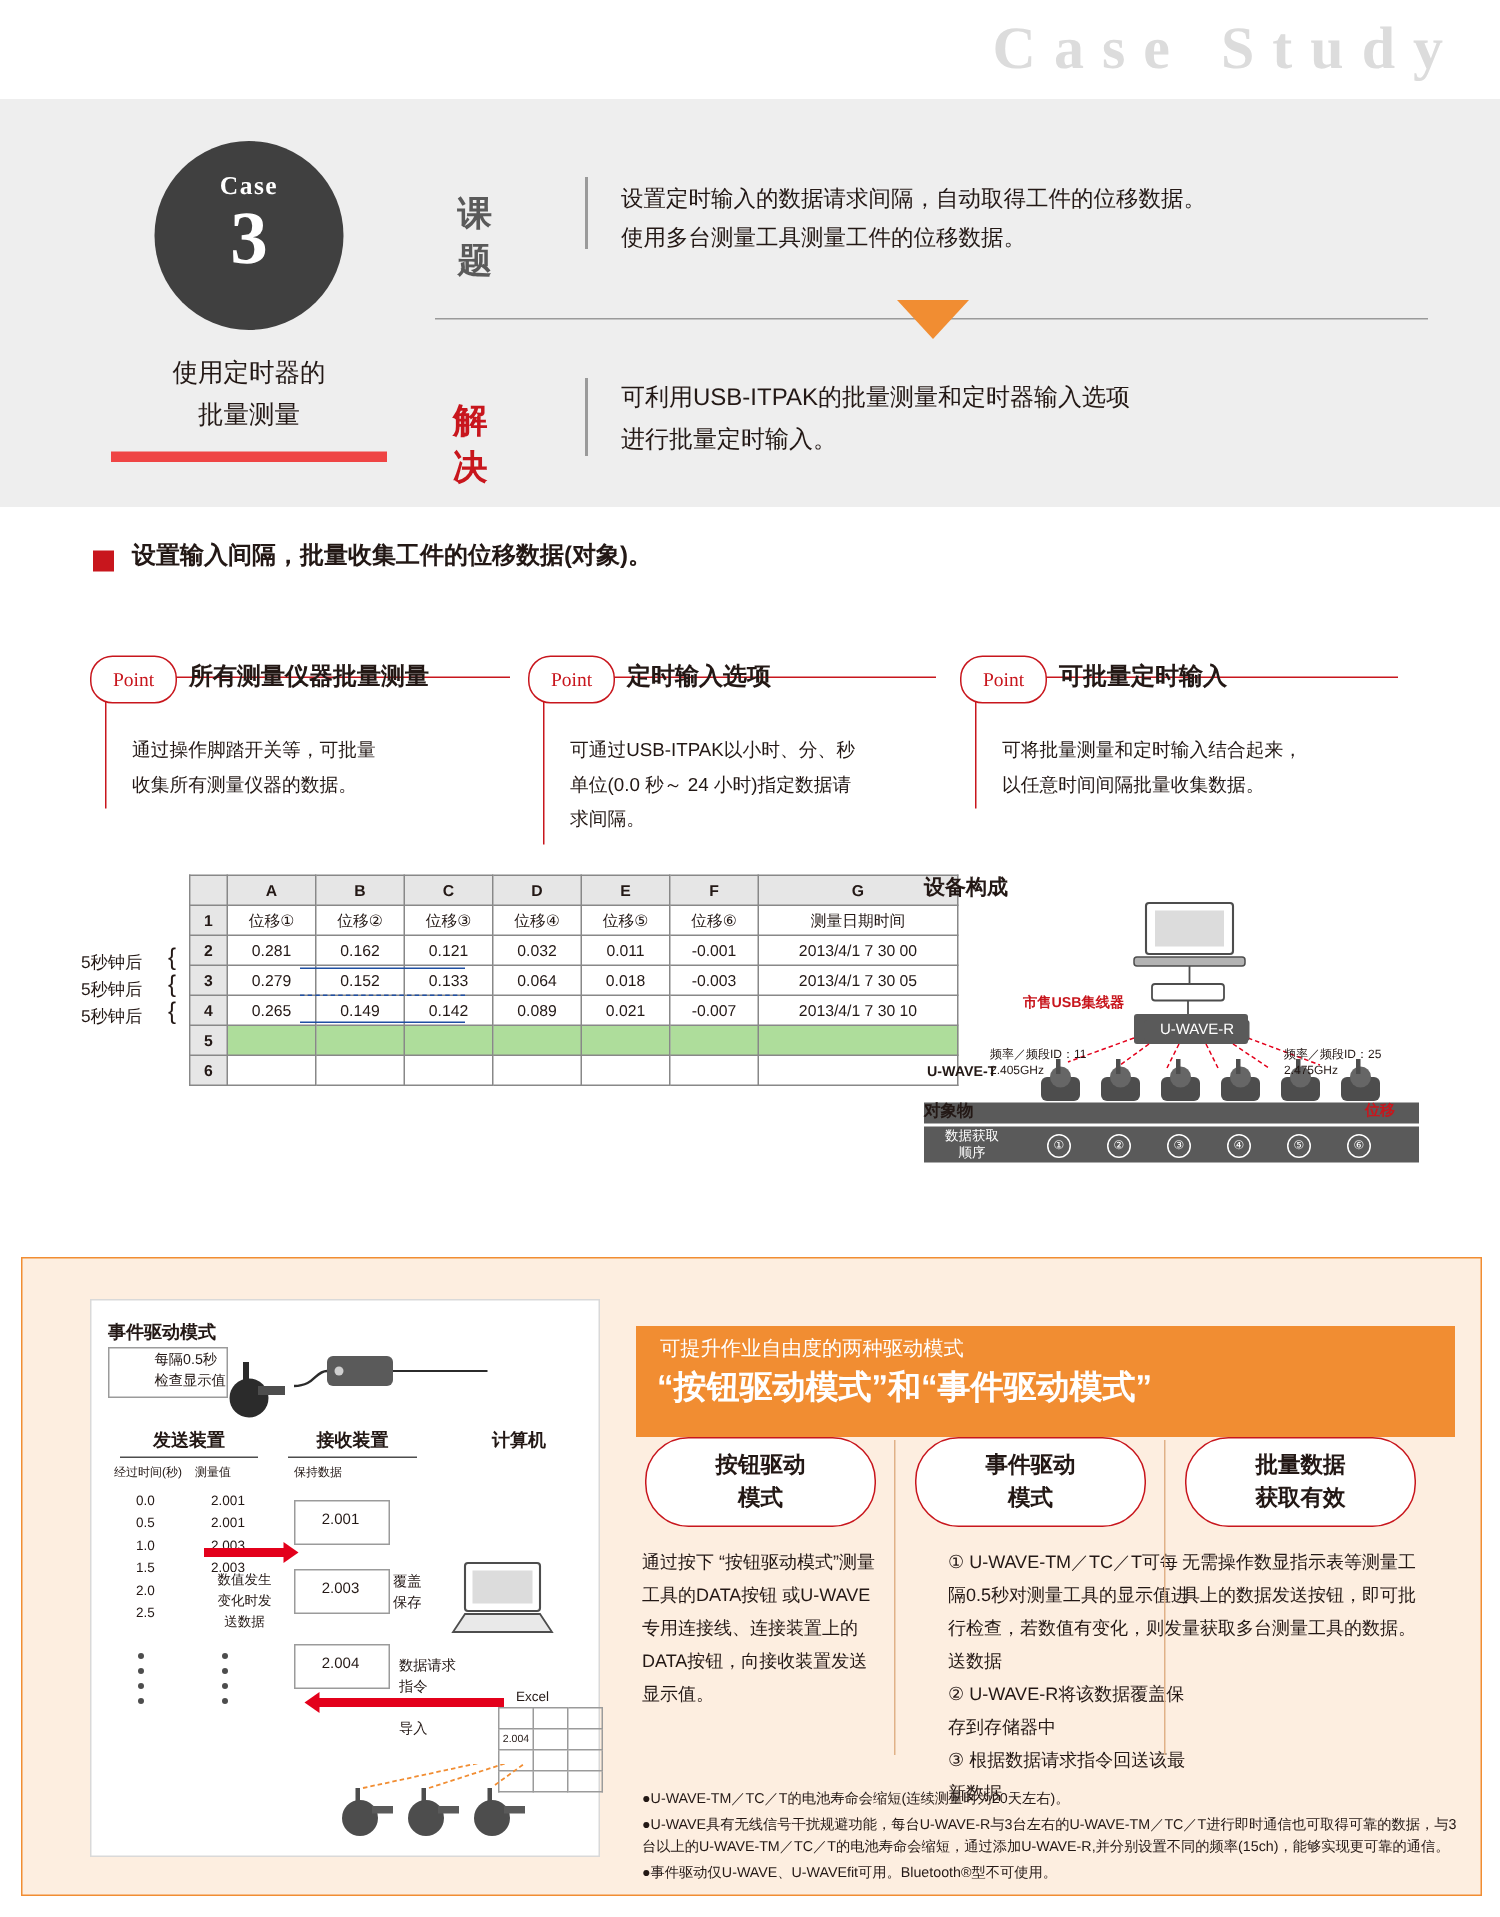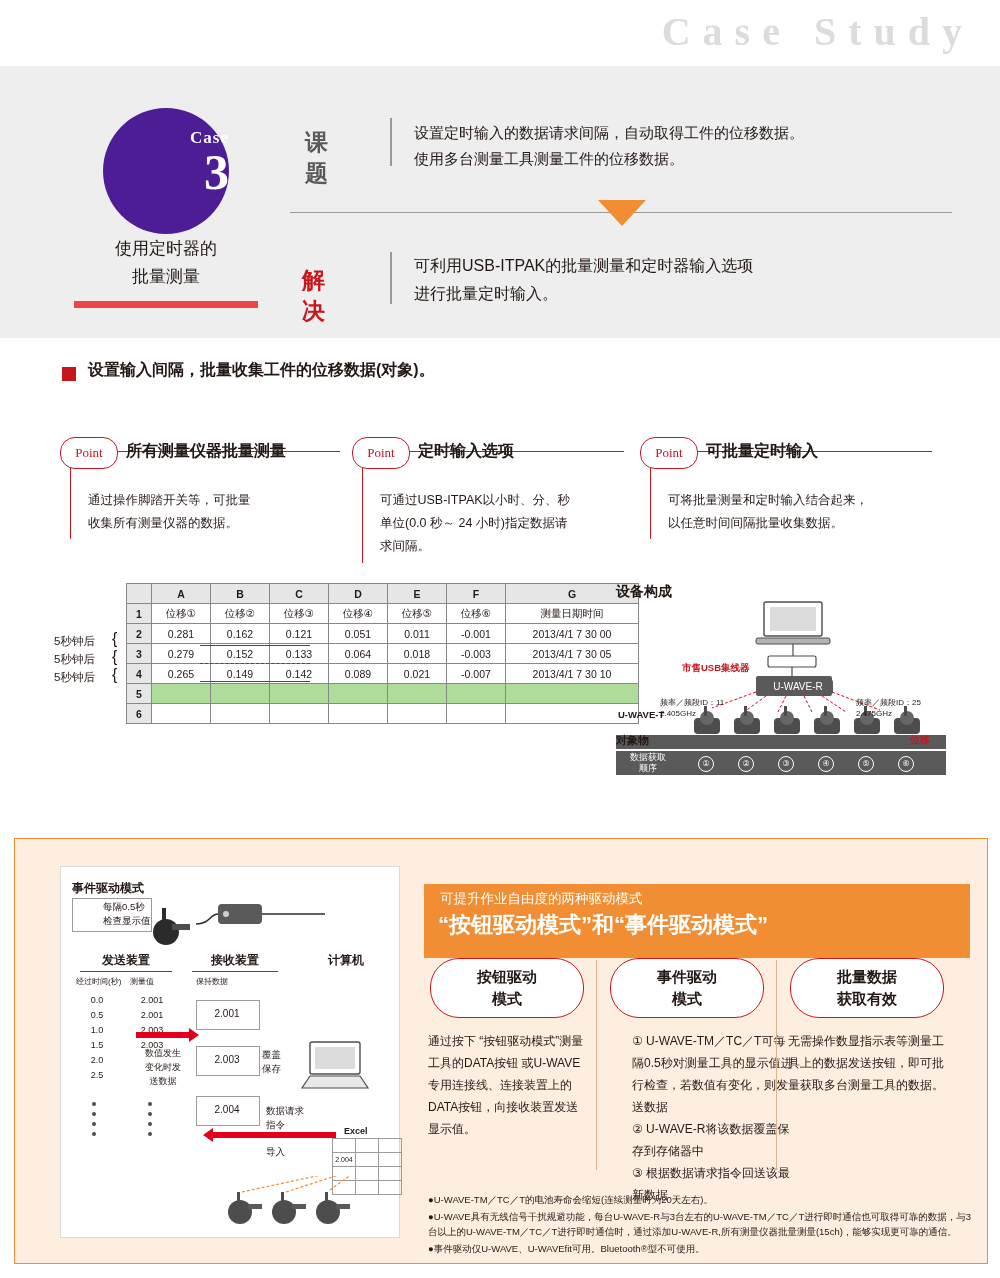--- a/index.html
+++ b/index.html
@@ -5,21 +5,21 @@
   html,body{margin:0;padding:0;}
   body{width:1000px;height:1278px;background:#ffffff;font-family:"Liberation Sans","DejaVu Sans",sans-serif;color:#231815;overflow:hidden;}
   .page{position:relative;width:1000px;height:1278px;}
 
   
   .hdr-band{position:absolute;left:0;top:0;width:1000px;height:66px;background:#ffffff;}
   .hdr-title{position:absolute;right:26px;top:8px;font-size:40px;font-weight:bold;letter-spacing:12px;color:#dcdcdc;font-family:"Liberation Serif","DejaVu Serif",serif;}
 
   .grayband{position:absolute;left:0;top:66px;width:1000px;height:272px;background:#eeeeee;}
 
-  .case-circle{position:absolute;left:103px;top:108px;width:126px;height:126px;border-radius:50%;background:#4c1d95;color:#fff;text-align:right;}
+  .case-circle{position:absolute;left:103px;top:94px;width:126px;height:126px;border-radius:50%;background:#404040;color:#fff;text-align:center;}
   .case-circle .c-word{margin-top:20px;font-size:17px;font-weight:bold;letter-spacing:1px;font-family:"Liberation Serif","DejaVu Serif",serif;}
   .case-circle .c-num{font-size:50px;font-weight:bold;line-height:48px;font-family:"Liberation Serif","DejaVu Serif",serif;}
 
   .case-sub{position:absolute;left:74px;top:235px;width:184px;text-align:center;font-size:17px;color:#231815;line-height:28px;border-bottom:7px solid #ef4444;padding-bottom:10px;}
 
   .qa{position:absolute;}
   .qa .lbl{position:absolute;font-size:23px;font-weight:bold;}
   .qa .bar{position:absolute;width:2px;background:#9a9a9a;}
   .qa .txt{position:absolute;font-size:15px;line-height:26px;color:#231815;}
 
@@ -199,21 +199,21 @@
       <td>位移④</td>
       <td>位移⑤</td>
       <td>位移⑥</td>
       <td>测量日期时间</td>
     </tr>
     <tr>
       <td class="rowh">2</td>
       <td>0.281</td>
       <td>0.162</td>
       <td>0.121</td>
-      <td>0.051</td>
+      <td>0.032</td>
       <td>0.011</td>
       <td>-0.001</td>
       <td>2013/4/1 7 30 00</td>
     </tr>
     <tr>
       <td class="rowh">3</td>
       <td>0.279</td>
       <td>0.152</td>
       <td>0.133</td>
       <td>0.064</td>
@@ -455,21 +455,21 @@
   </div>
   <div class="redarrow rev" style="left:212px;top:1132px;width:124px;"></div>
   <div class="ev-t" style="left:266px;top:1146px;font-size:9.5px;">导入</div>
 
   <svg style="position:absolute;left:296px;top:1040px;" width="86" height="60">
     <rect x="14" y="2" width="50" height="32" rx="2" fill="#fff" stroke="#4d4d4d" stroke-width="1.4"></rect>
     <rect x="19" y="7" width="40" height="22" fill="#dcdcdc"></rect>
     <path d="M6 48 L72 48 L64 36 L14 36 Z" fill="#e9e9e9" stroke="#4d4d4d" stroke-width="1.2"></path>
   </svg>
 
-  <div class="ev-t" style="left:344px;top:1126px;font-size:9px;font-weight:bold;">Excel</div>
+  <div class="ev-t" style="left:344px;top:1126px;font-size:9px;">Excel</div>
   <table class="grid-tbl" style="left:332px;top:1138px;">
     <tbody>
         <tr>
           <td></td>
           <td></td>
           <td></td>
         </tr>
     <tr>
           <td>2.004</td>
           <td></td>
@@ -542,17 +542,17 @@
       <div>获取有效</div>
     </div>
   </div>
   <div class="rtxt" style="left:788px;top:1030px;width:160px;">无需操作数显指示表等测量工具上的数据发送按钮，即可批量获取多台测量工具的数据。</div>
 
   <div class="vsep" style="left:596px;top:960px;height:210px;"></div>
   <div class="vsep" style="left:776px;top:960px;height:210px;"></div>
 
   <div class="notes">
     <p>●U-WAVE-TM／TC／T的电池寿命会缩短(连续测量时为20天左右)。</p>
-    <p>●U-WAVE具有无线信号干扰规避功能，每台U-WAVE-R与3台左右的U-WAVE-TM／TC／T进行即时通信也可取得可靠的数据，与3台以上的U-WAVE-TM／TC／T进行即时通信时，通过添加U-WAVE-R,所有测量仪器批量测量(15ch)，能够实现更可靠的通信。</p>
+    <p>●U-WAVE具有无线信号干扰规避功能，每台U-WAVE-R与3台左右的U-WAVE-TM／TC／T进行即时通信也可取得可靠的数据，与3台以上的U-WAVE-TM／TC／T的电池寿命会缩短，通过添加U-WAVE-R,并分别设置不同的频率(15ch)，能够实现更可靠的通信。</p>
     <p>●事件驱动仅U-WAVE、U-WAVEfit可用。Bluetooth®型不可使用。</p>
   </div>
 
 </div>
 
 </body></html>

